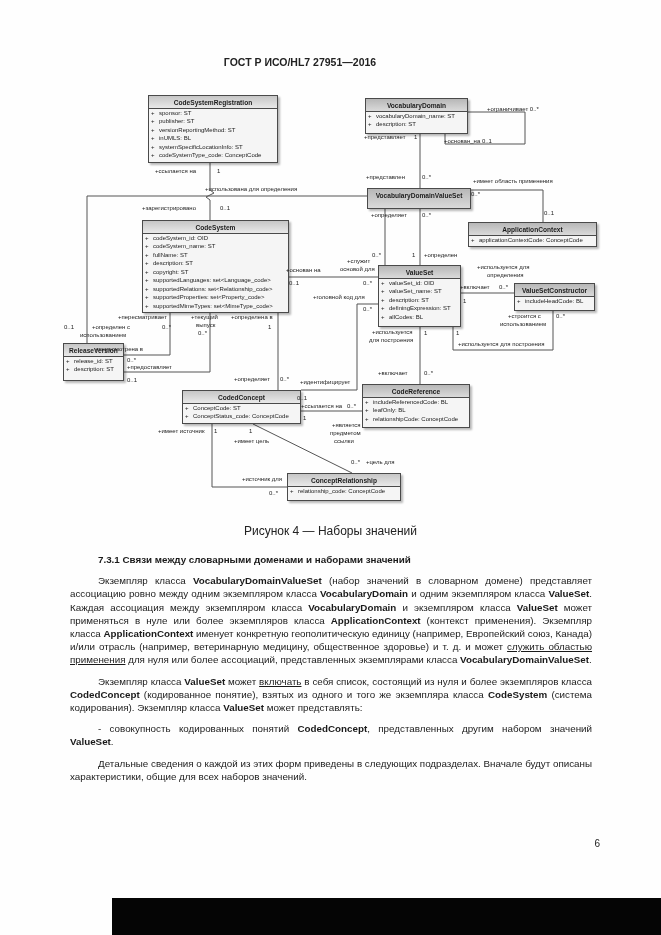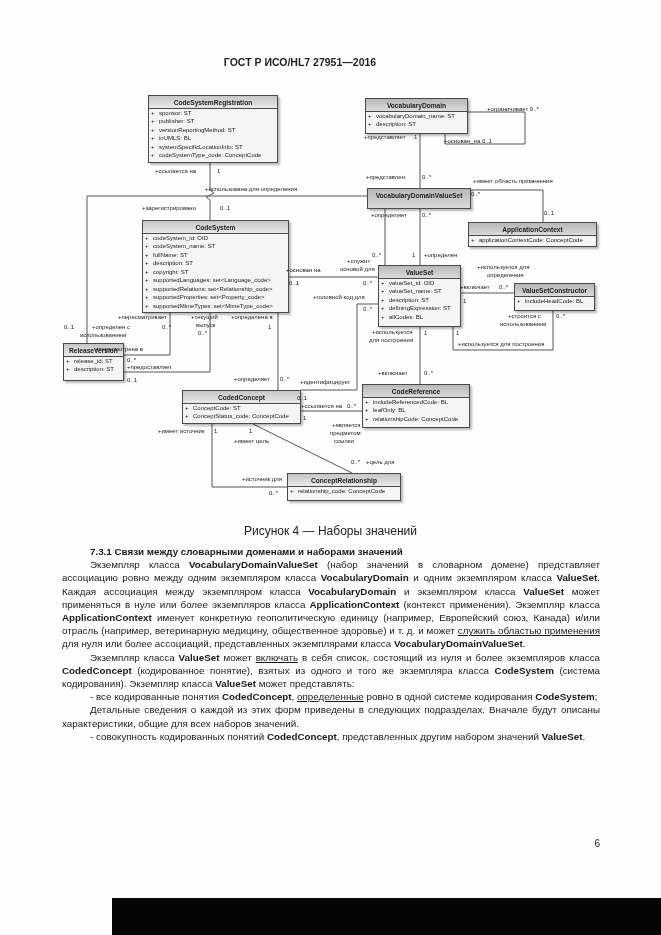--- a/index.html
+++ b/index.html
@@ -18,21 +18,21 @@
   .cls.dark .hd{background:linear-gradient(#b7b7b7,#dadada);}
   .cls.noattrs .hd{border-bottom:none;height:100%;box-sizing:border-box;}
   .attr{display:flex;gap:3px;padding:0 2px;line-height:8.5px;white-space:nowrap;
        overflow:hidden;color:#222;}
   .attr .plus{width:5px;flex:0 0 auto;}
   .elabel{position:absolute;font-size:6px;line-height:7px;white-space:nowrap;color:#222;}
   #caption{position:absolute;top:524px;left:0;width:661px;text-align:center;
        font-size:12px;color:#222;}
   #textblock{position:absolute;left:62px;top:545px;width:538px;
        font-size:9.8px;line-height:13.2px;text-align:justify;color:#1a1a1a;}
-  #textblock p{margin:0;text-indent:28px;}
+  #textblock p{margin:8px;text-indent:28px;}
   #textblock p.hd{font-weight:bold;}
   #page-number{position:absolute;top:838px;left:0;right:61px;text-align:right;font-size:10px;}
   #scan-bar{position:absolute;left:112px;right:0;bottom:0;height:37px;background:#050505;}
 </style>
 </head>
 <body>
 
 <div id="page">
   <div id="doc-header">ГОСТ Р ИСО/HL7 27951—2016</div>
 
@@ -293,20 +293,19 @@
       <div class="elabel" style="left: 369px; top: 337px;">для построения</div>
       <div class="elabel" style="left: 424px; top: 330px;">1</div>
     </div>
 
   <div id="caption">Рисунок 4 — Наборы значений</div>
 
   <div id="textblock">
       <p class="hd">7.3.1 Связи между словарными доменами и наборами значений</p>
       <p>Экземпляр класса <b>VocabularyDomainValueSet</b> (набор значений в словарном домене) представляет ассоциацию ровно между одним экземпляром класса <b>VocabularyDomain</b> и одним экземпляром класса <b>ValueSet</b>. Каждая ассоциация между экземпляром класса <b>VocabularyDomain</b> и экземпляром класса <b>ValueSet</b> может применяться в нуле или более экземпляров класса <b>ApplicationContext</b> (контекст применения). Экземпляр класса <b>ApplicationContext</b> именует конкретную геополитическую единицу (например, Европейский союз, Канада) и/или отрасль (например, ветеринарную медицину, общественное здоровье) и т. д. и может <u>служить областью применения</u> для нуля или более ассоциаций, представленных экземплярами класса <b>VocabularyDomainValueSet</b>.</p>
       <p>Экземпляр класса <b>ValueSet</b> может <u>включать</u> в себя список, состоящий из нуля и более экземпляров класса <b>CodedConcept</b> (кодированное понятие), взятых из одного и того же экземпляра класса <b>CodeSystem</b> (система кодирования). Экземпляр класса <b>ValueSet</b> может представлять:</p>
-      <p>- все кодированные понятия <b>CodedConcept</b>, <u>определенные</u> ровно в одной системе кодирования <b>CodeSystem</b>;</p>
+      <p>- совокупность кодированных понятий <b>CodedConcept</b>, представленных другим набором значений <b>ValueSet</b>.</p>
       <p>Детальные сведения о каждой из этих форм приведены в следующих подразделах. Вначале будут описаны характеристики, общие для всех наборов значений.</p>
-      <p>- совокупность кодированных понятий <b>CodedConcept</b>, представленных другим набором значений <b>ValueSet</b>.</p>
     </div>
 
   <div id="page-number">6</div>
   <div id="scan-bar"></div>
 </div>
 
 </body></html>

